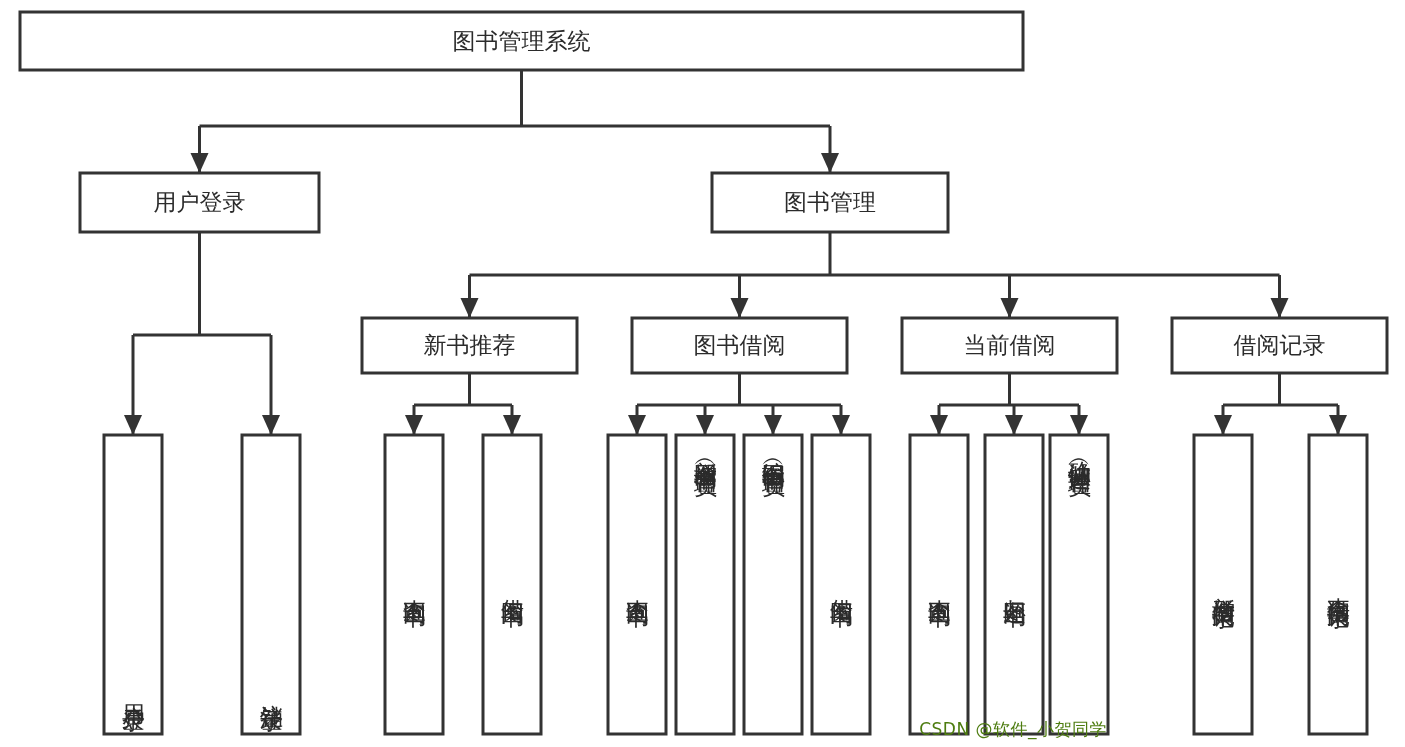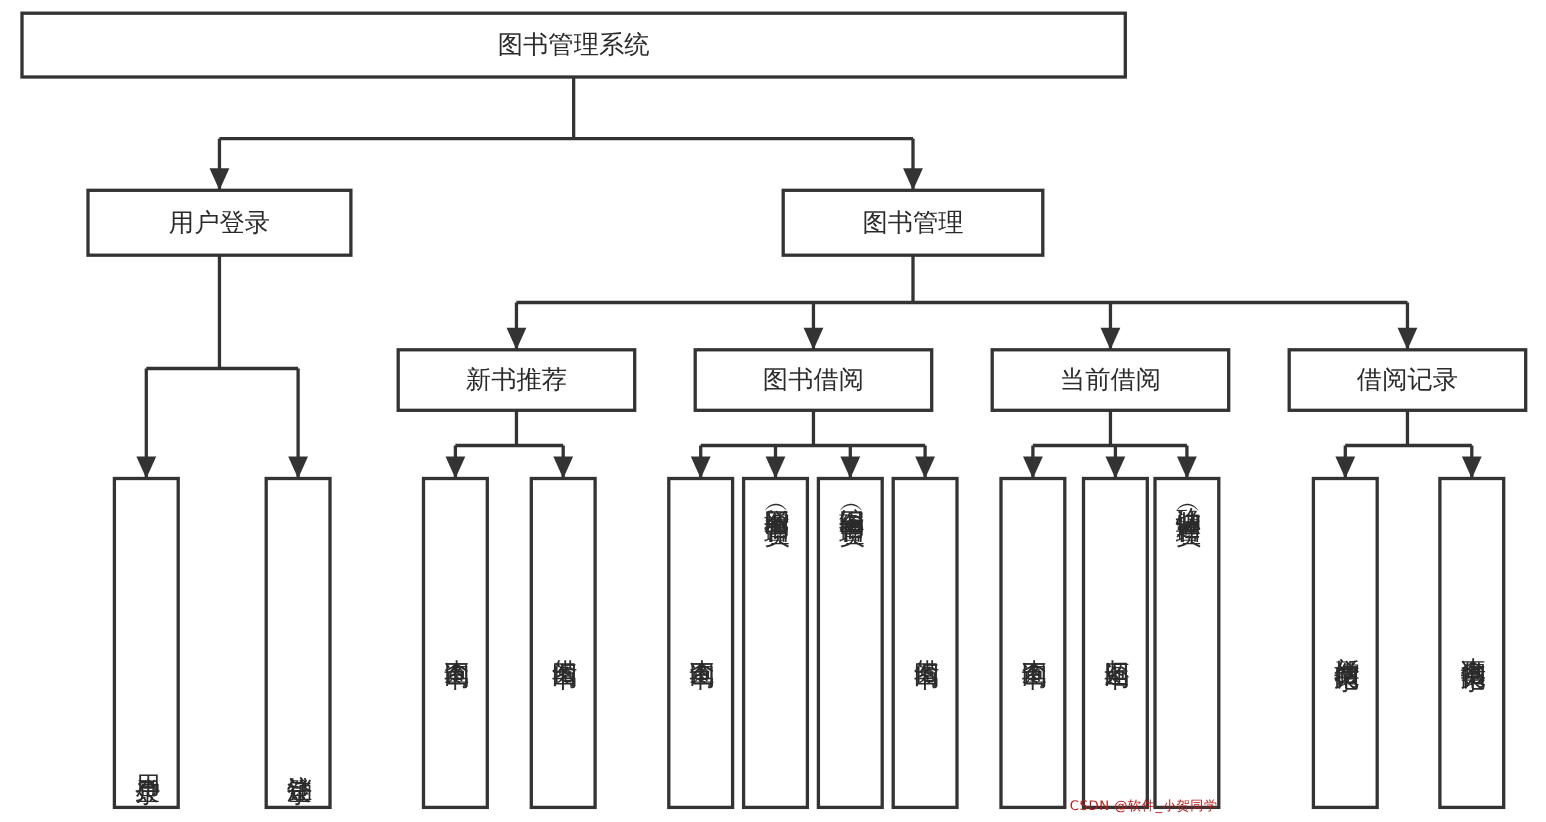--- a/index.html
+++ b/index.html
@@ -67,22 +67,22 @@
     letter-spacing: 2px;
     color: #2b2b2b;
     white-space: nowrap;
     text-align: center;
   }
   .watermark {
     position: absolute;
     right: 8px;
     bottom: 6px;
     font-family: "DejaVu Sans", "Liberation Sans", sans-serif;
-    font-size: 12px;
-    color: #b91c1c;
+    font-size: 17px;
+    color: #4d7c0f;
     letter-spacing: 0.5px;
     white-space: nowrap;
   }
 </style>
 </head>
 <body>
 
 <div id="diagram-root">
   <svg id="flowchart" viewBox="0 0 1405 747">
     <g id="connectors-layer">

